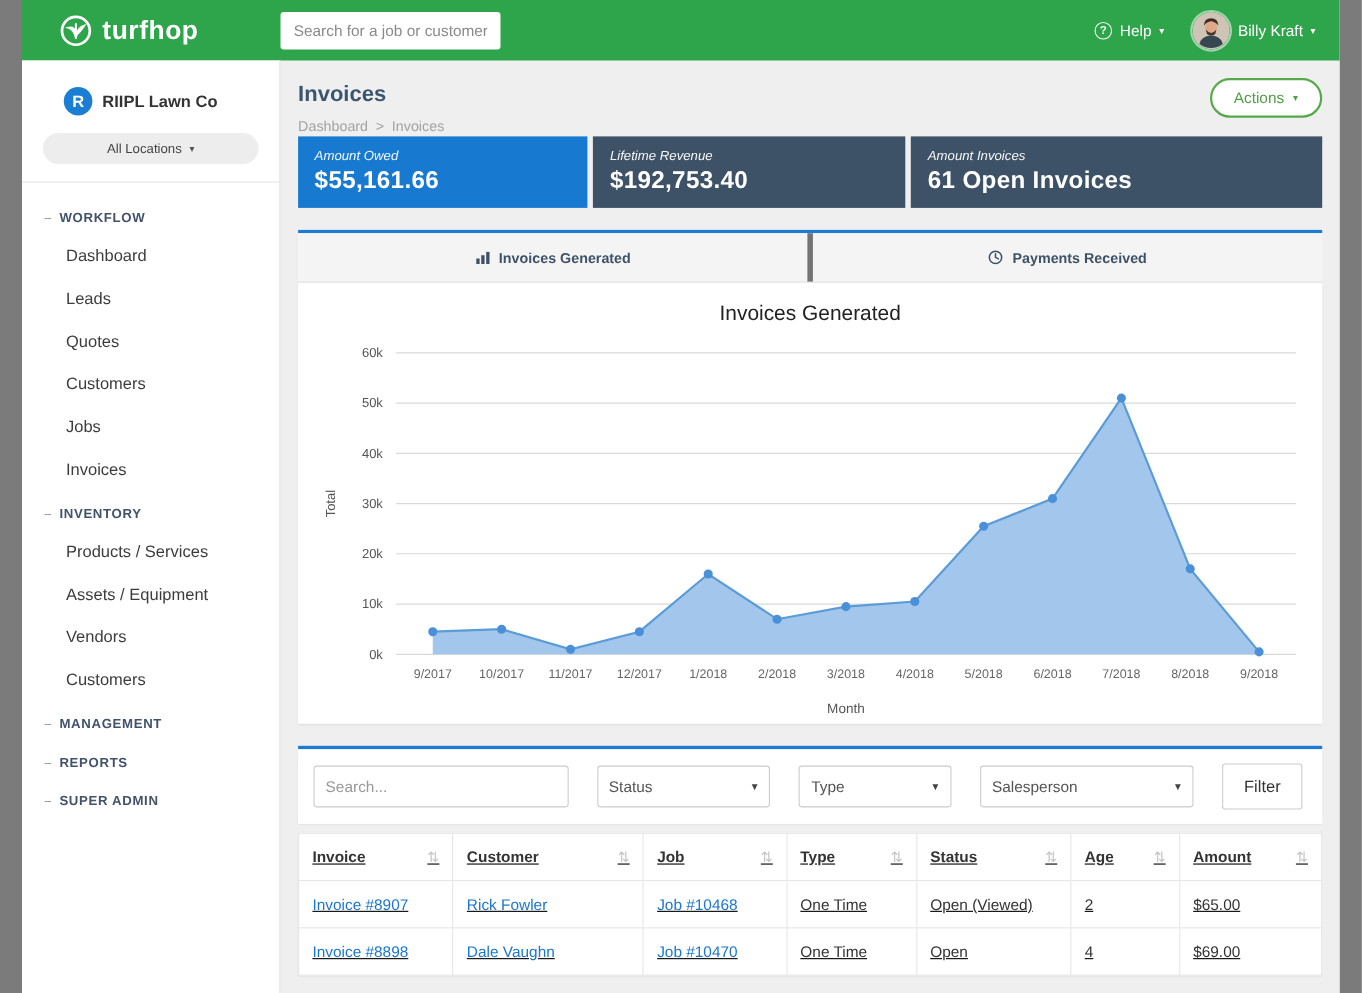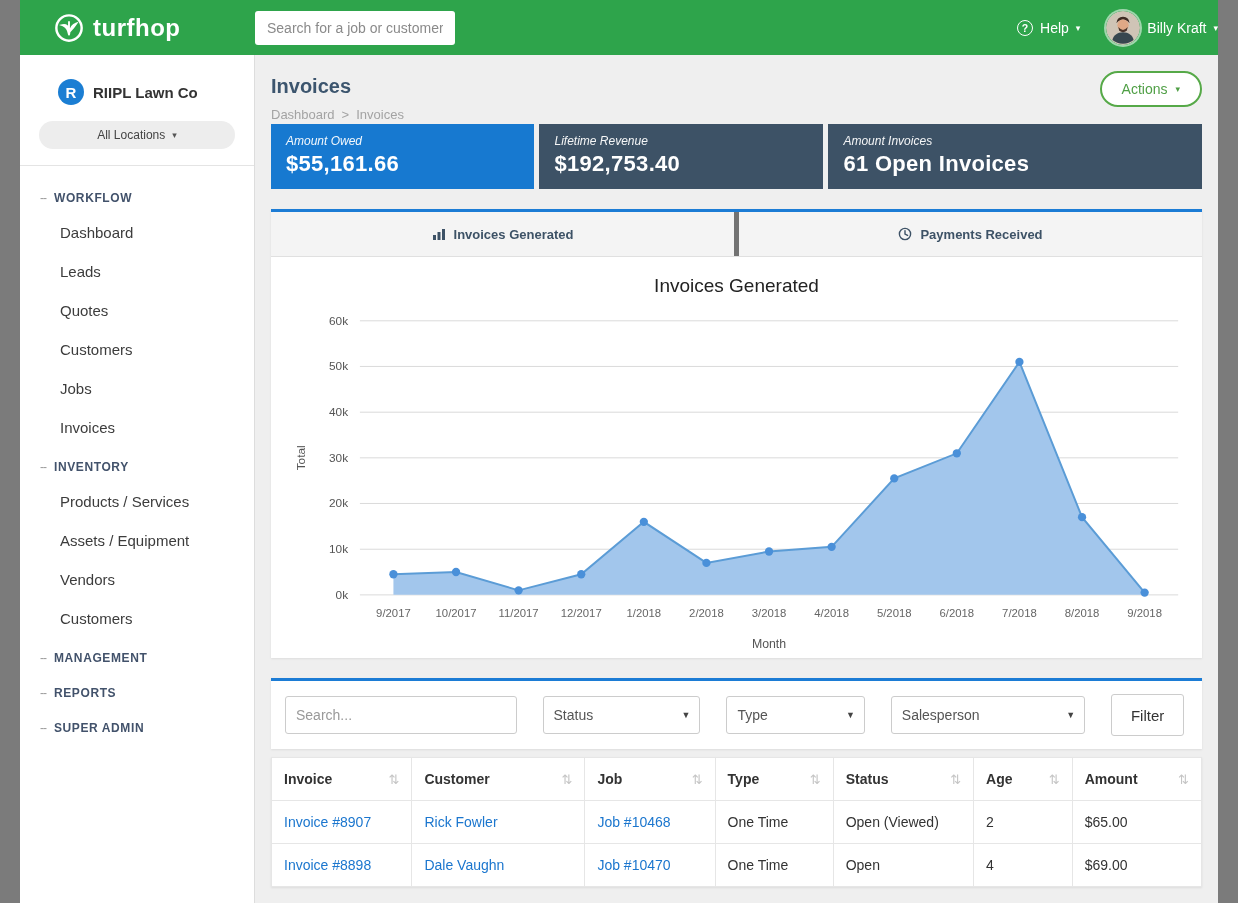--- a/index.html
+++ b/index.html
@@ -5,21 +5,21 @@
   * { box-sizing: border-box; margin: 0; padding: 0; }
   html,body { height:100%; }
   body {
     background:#7b7b7b;
     font-family:"Liberation Sans", sans-serif;
     display:flex; justify-content:center;
   }
   .page { width:1198px; height:903px; overflow:hidden; display:flex; flex-direction:column; background:#efefef; }
 
   
-  .navbar { height:55px; background:var(--green,#2ea44b); display:flex; align-items:center; flex-shrink:0; }
+  .navbar { height:55px; background:var(--green,#2ea44b); display:flex; align-items:center; flex-shrink:0; padding-right:22px; }
   .brand { width:235px; display:flex; align-items:center; gap:9px; padding-left:34px; cursor:pointer; }
   .brand svg { width:30px; height:30px; display:block; }
   .brand-text { color:#fff; font-size:24px; font-weight:bold; letter-spacing:.5px; }
   .nav-search { width:200px; height:34px; border:none; border-radius:3px; padding:0 12px; font-size:14px; color:#555; outline:none; background:#fff; font-family:inherit; }
   .nav-search::placeholder { color:#8a8a8a; }
   .nav-right { margin-left:auto; display:flex; align-items:center; gap:26px; }
   .help-menu, .user-menu { display:flex; align-items:center; gap:7px; color:#fff; font-size:14px; cursor:pointer; }
   .help-q { width:16px; height:16px; border:1.5px solid #fff; border-radius:50%; font-size:10.5px; display:flex; align-items:center; justify-content:center; font-weight:bold; }
   .caret { font-size:9px; }
   .avatar { width:34px; height:34px; border-radius:50%; overflow:hidden; box-shadow:0 0 0 2px rgba(255,255,255,.55); flex-shrink:0; }
@@ -71,21 +71,21 @@
   
   .filter-card { margin-top:20px; background:#fff; border-top:3px solid var(--accent,#1c7cd5); box-shadow:0 1px 2px rgba(0,0,0,.08); padding:13px 14px; display:flex; align-items:center; gap:26px; }
   .filter-search { width:235px; height:38px; border:1px solid #ccc; border-radius:3px; padding:0 10px; font-size:14px; color:#444; outline:none; font-family:inherit; }
   .filter-search::placeholder { color:#999; }
   .fselect { position:relative; height:38px; border:1px solid #ccc; border-radius:3px; background:#fff; display:flex; align-items:center; padding:0 26px 0 10px; font-size:14px; color:#555; cursor:pointer; }
   .fselect .sel-caret { position:absolute; right:9px; top:50%; transform:translateY(-50%); font-size:9px; color:#444; }
   .fselect.w1{ width:160px; } .fselect.w2{ width:140px; } .fselect.w3{ width:197px; }
   .filter-btn { margin-left:auto; margin-right:4px; width:74px; height:42px; background:#fff; border:1px solid #ccc; border-radius:3px; font-size:15px; color:#333; cursor:pointer; font-family:inherit; }
 
   
-  .table-card { margin-top:8px; background:#fff; box-shadow:0 1px 2px rgba(0,0,0,.08); }
+  .table-card { margin-top:8px; background:#fff; box-shadow:0 1px 2px rgba(0,0,0,.08);text-decoration:underline; }
   table { width:100%; border-collapse:collapse; table-layout:fixed; }
   th, td { border:1px solid #e6e6e6; padding:13px 12px; text-align:left; font-size:14px; }
   th { color:#333; }
   thead tr { border-bottom:1px solid #ddd; }
   .th-inner { display:flex; align-items:center; justify-content:space-between; font-weight:bold; }
   .sort-icon { color:#c5c5c5; font-size:13px; cursor:pointer; font-weight:normal; }
   td { color:#333; }
   .cell-link { color:var(--link,#1b76ce); text-decoration:none; cursor:pointer; }
 </style>
 </head>

